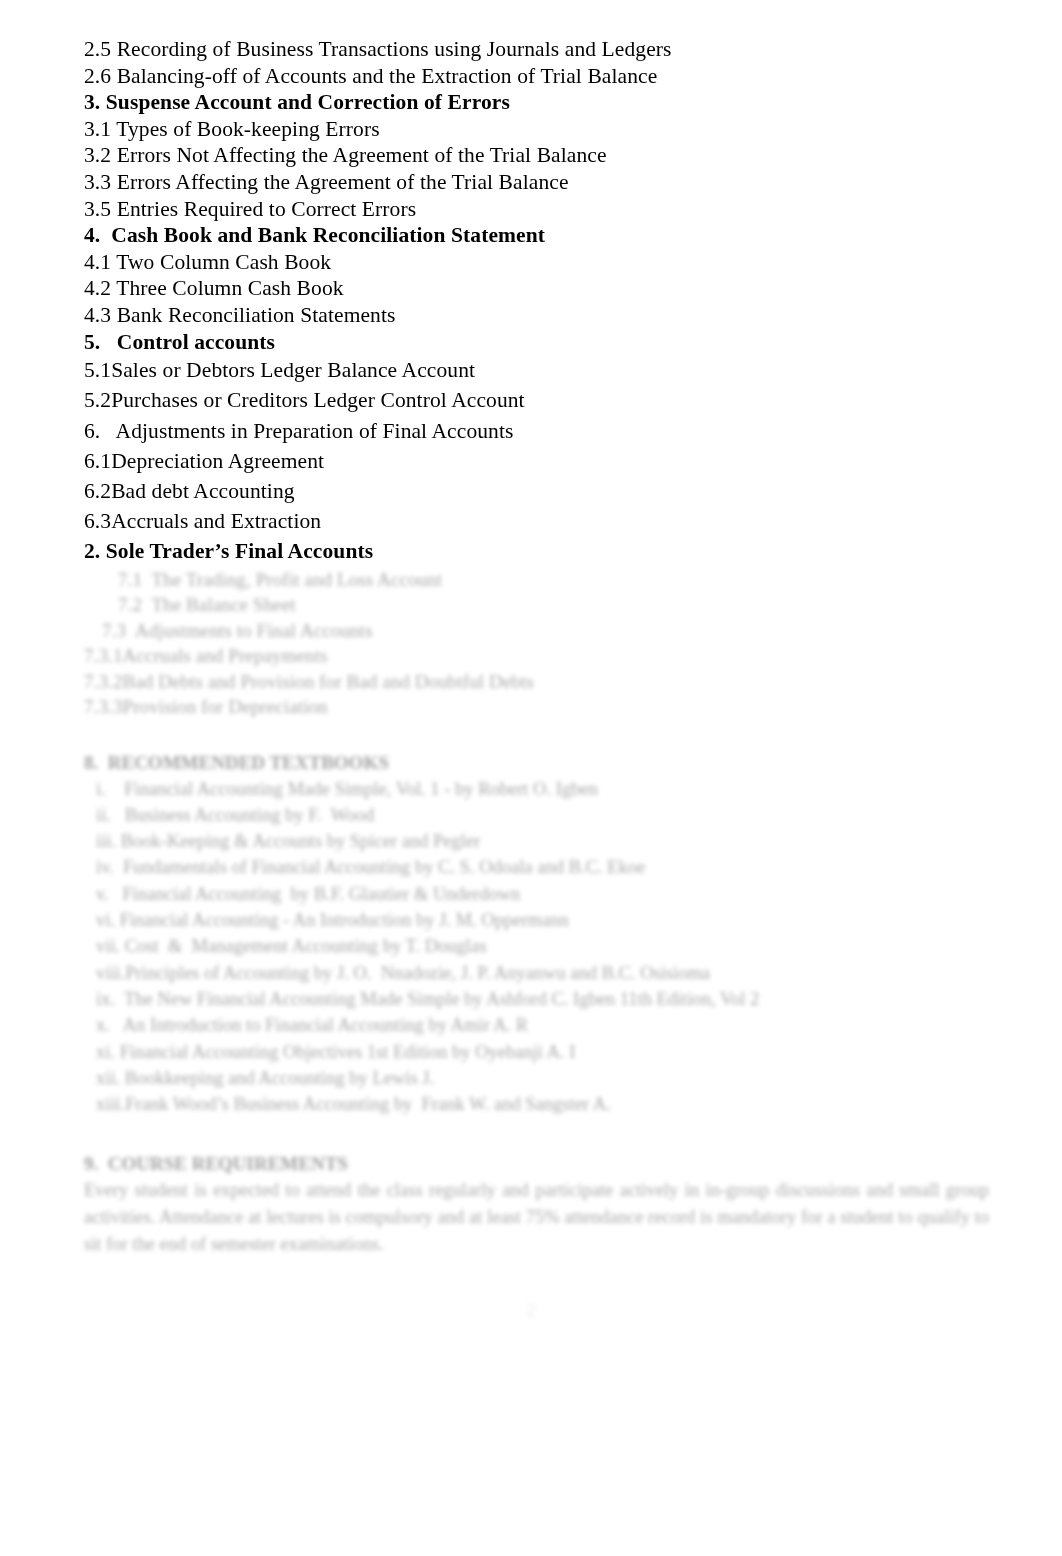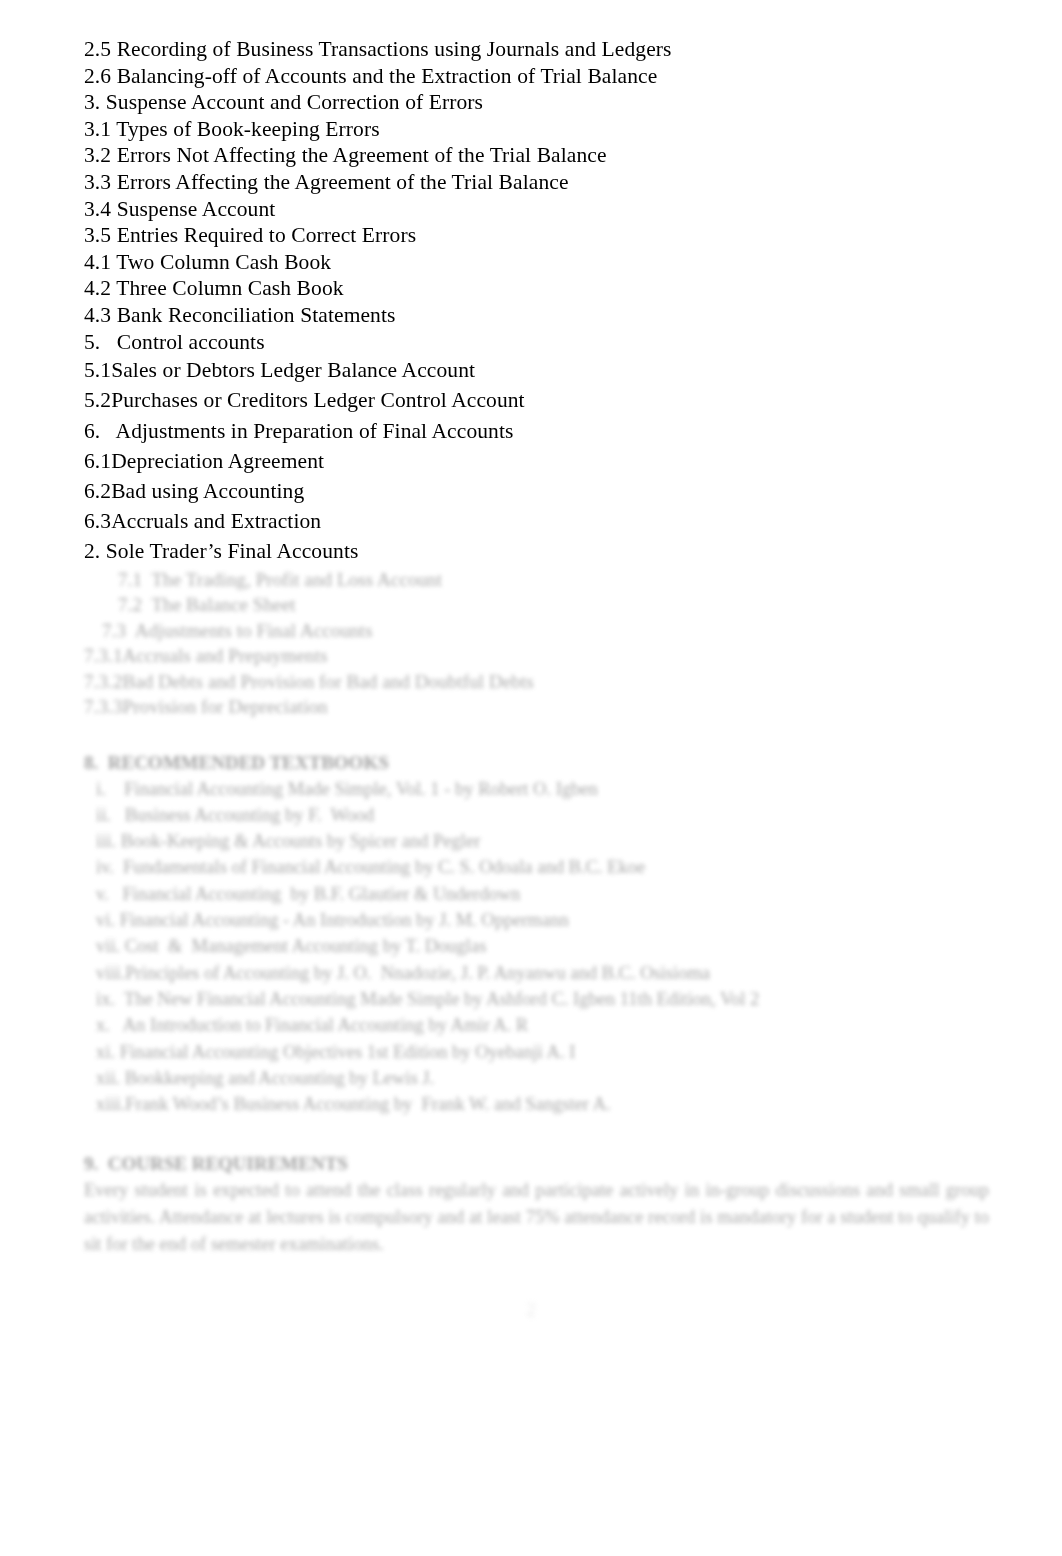--- a/index.html
+++ b/index.html
@@ -31,21 +31,21 @@
   }
 
   
   .line {
     font-size: 21.5px;
     line-height: 26.6px;
     white-space: pre;
     letter-spacing: 0.1px;
   }
   .line.bold {
-    font-weight: normal;
+    font-weight: bold;
   }
   
   .line.loose {
     line-height: 30.2px;
   }
 
   
   .faded {
     color: #8d8d8d;
     white-space: pre;
@@ -111,31 +111,31 @@
 <div class="page">
   <div class="content">
 
     <div>
       <div class="line">2.5 Recording of Business Transactions using Journals and Ledgers</div>
       <div class="line">2.6 Balancing-off of Accounts and the Extraction of Trial Balance</div>
       <div class="line bold">3. Suspense Account and Correction of Errors</div>
       <div class="line">3.1 Types of Book-keeping Errors</div>
       <div class="line">3.2 Errors Not Affecting the Agreement of the Trial Balance</div>
       <div class="line">3.3 Errors Affecting the Agreement of the Trial Balance</div>
-      <div class="line">3.4 Suspense Account</div>
       <div class="line">3.5 Entries Required to Correct Errors</div>
+      <div class="line bold">4.  Cash Book and Bank Reconciliation Statement</div>
       <div class="line">4.1 Two Column Cash Book</div>
       <div class="line">4.2 Three Column Cash Book</div>
       <div class="line">4.3 Bank Reconciliation Statements</div>
       <div class="line bold">5.   Control accounts</div>
       <div class="line loose">5.1Sales or Debtors Ledger Balance Account</div>
       <div class="line loose">5.2Purchases or Creditors Ledger Control Account</div>
       <div class="line loose">6.   Adjustments in Preparation of Final Accounts</div>
       <div class="line loose">6.1Depreciation Agreement</div>
-      <div class="line loose">6.2Bad using Accounting</div>
+      <div class="line loose">6.2Bad debt Accounting</div>
       <div class="line loose">6.3Accruals and Extraction</div>
       <div class="line loose bold">2. Sole Trader’s Final Accounts</div>
     </div>
 
     <div>
       <div class="faded f1 indent1">7.1  The Trading, Profit and Loss Account</div>
       <div class="faded f1 indent1">7.2  The Balance Sheet</div>
       <div class="faded f1 indent2">7.3  Adjustments to Final Accounts</div>
       <div class="faded f1 indent0">7.3.1Accruals and Prepayments</div>
       <div class="faded f1 indent0">7.3.2Bad Debts and Provision for Bad and Doubtful Debts</div>

